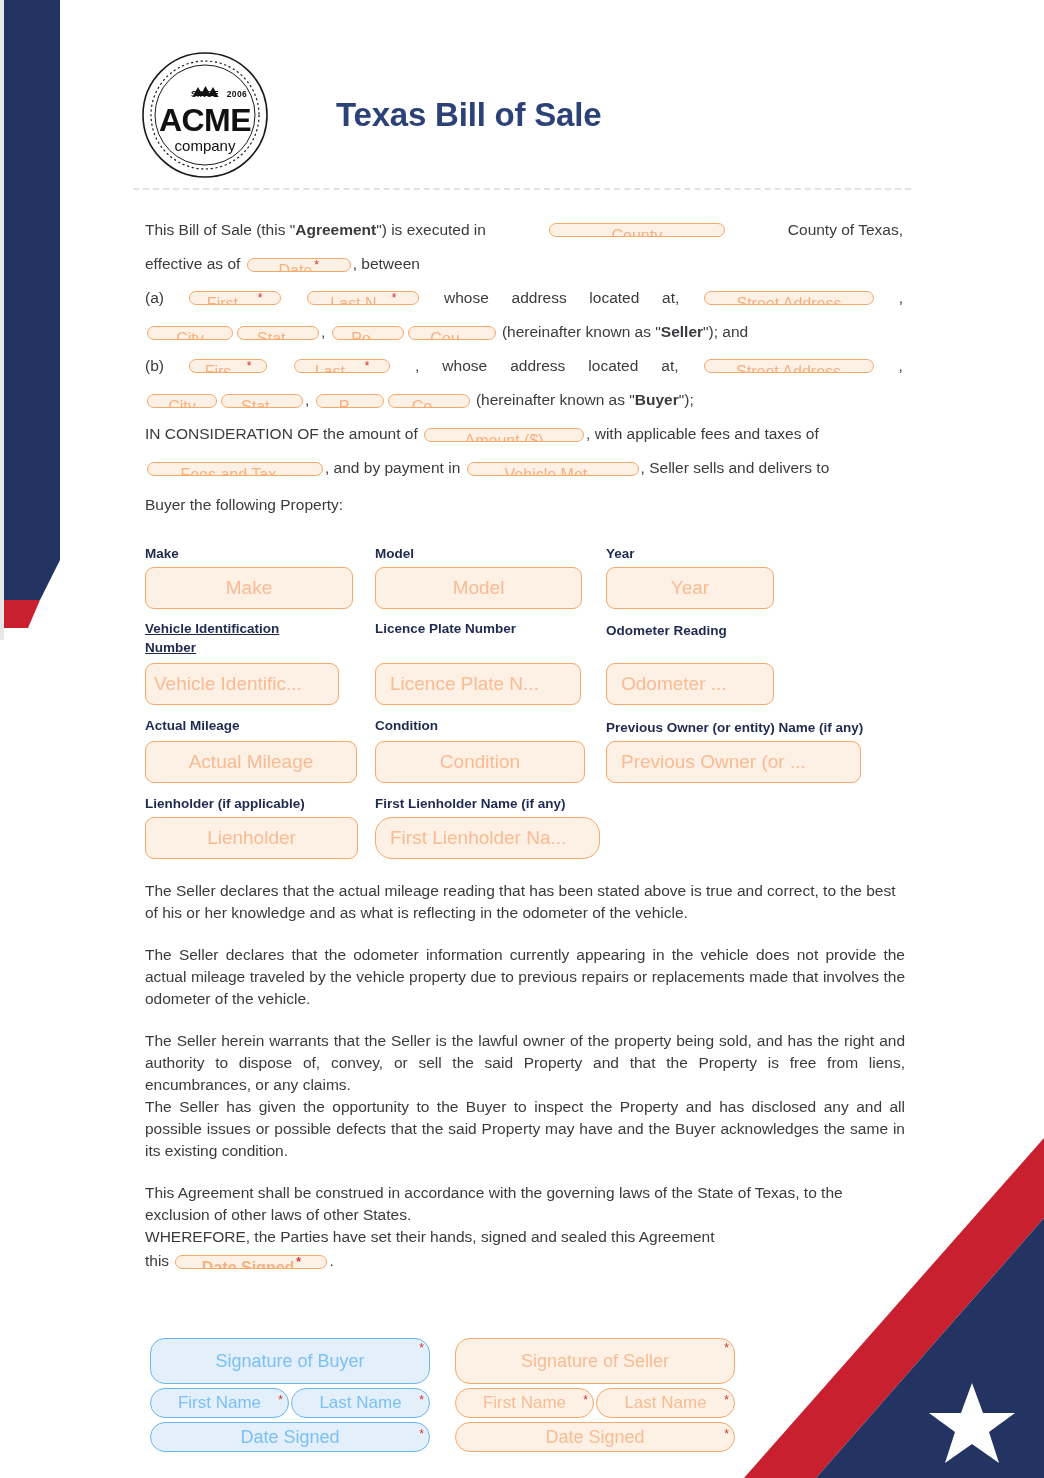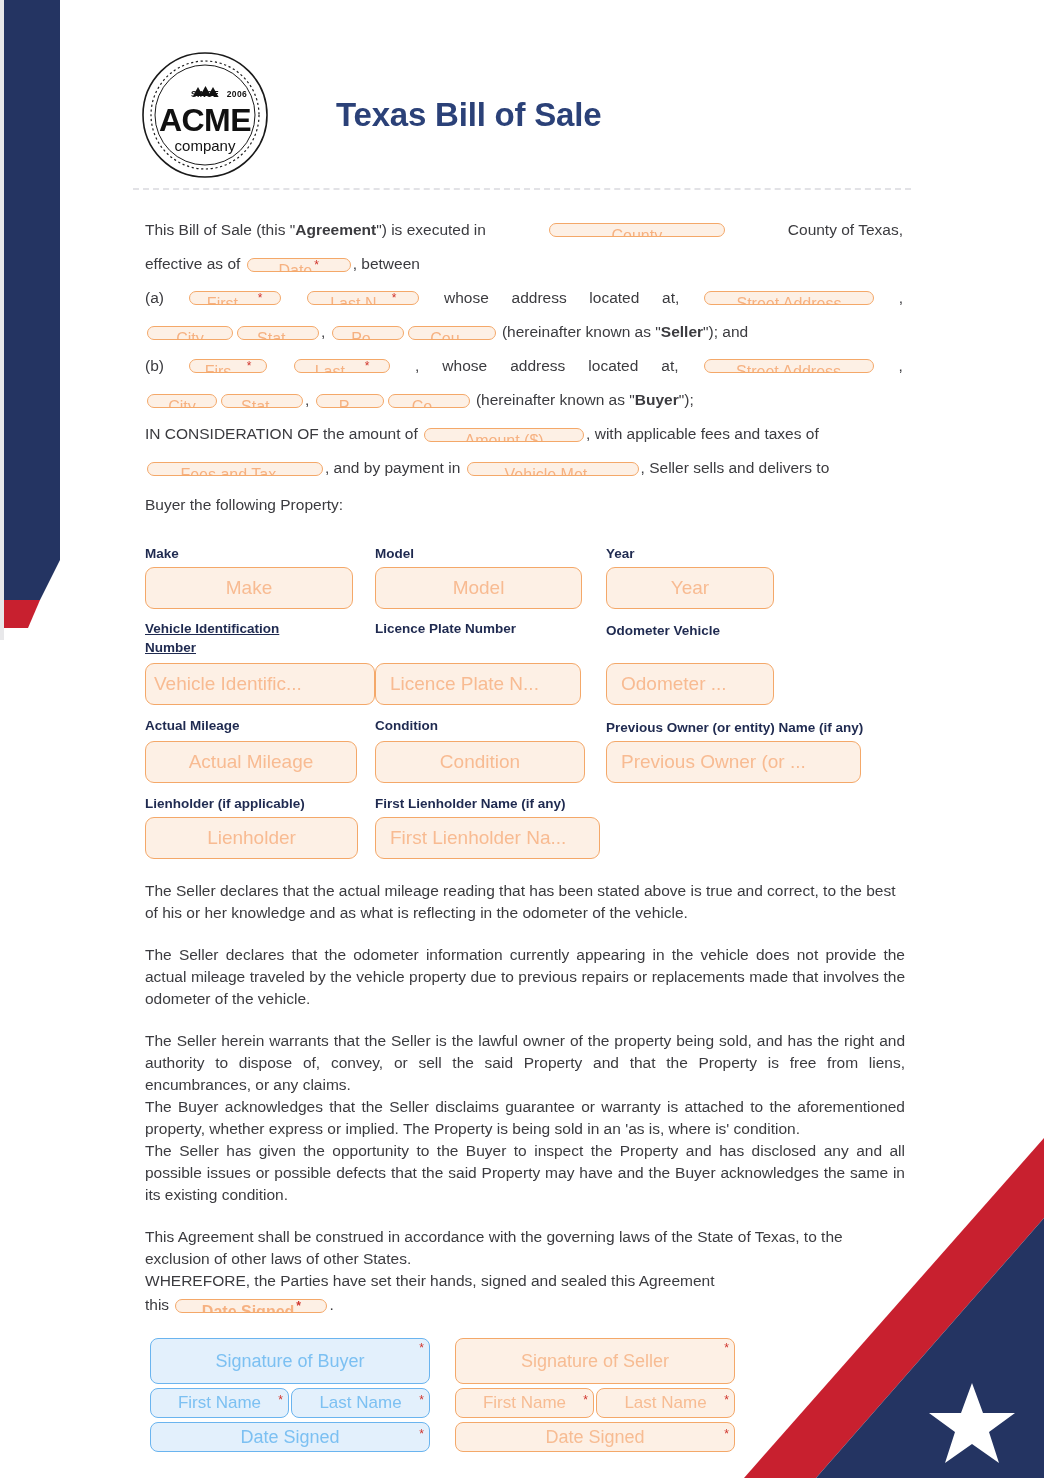--- a/index.html
+++ b/index.html
@@ -144,21 +144,21 @@
   
   #decl { position: absolute; left: 145px; top: 880px; width: 760px; }
   #decl .gap { height: 20px; }
 
   
   #sigs { position: absolute; left: 150px; top: 1338px; width: 760px; }
   .sigcol { position: absolute; width: 280px; }
   .sig-main, .sig-sub, .sig-date {
     position: relative;
     box-sizing: border-box;
-    border-radius: 8px;
+    border-radius: 15px;
     display: flex; align-items: center; justify-content: center;
     font-size: 18px;
     overflow: hidden;
     white-space: nowrap;
   }
   .sig-main { height: 46px; }
   .sig-sub  { height: 30px; font-size: 17px; }
   .sig-date { height: 30px; font-size: 18px; margin-top: 4px; }
   .subrow { display: flex; gap: 2px; margin-top: 4px; }
   .subrow .sig-sub { flex: 1 1 50%; }
@@ -314,48 +314,47 @@
     <div class="vlabel" style="left:0px;   top:0px; width:200px;">Make</div>
     <div class="vlabel" style="left:230px; top:0px; width:200px;">Model</div>
     <div class="vlabel" style="left:461px; top:0px; width:200px;">Year</div>
 
     <div class="vfield" style="left:0px;   top:22px; width:208px; height:42px;">Make</div>
     <div class="vfield" style="left:230px; top:22px; width:207px; height:42px;">Model</div>
     <div class="vfield" style="left:461px; top:22px; width:168px; height:42px;">Year</div>
 
     <div class="vlabel" style="left:0px;   top:75px; width:160px;text-decoration:underline;">Vehicle Identification Number</div>
     <div class="vlabel" style="left:230px; top:75px; width:220px;">Licence Plate Number</div>
-    <div class="vlabel" style="left:461px; top:77px; width:220px;">Odometer Vehicle</div>
-
-    <div class="vfield left" style="left:0px;   top:118px; width:230px; height:42px;padding-left:8px;">Vehicle Identific...</div>
+    <div class="vlabel" style="left:461px; top:77px; width:220px;">Odometer Reading</div>
+
+    <div class="vfield left" style="left:0px;   top:118px; width:194px; height:42px;padding-left:8px;">Vehicle Identific...</div>
     <div class="vfield left" style="left:230px; top:118px; width:206px; height:42px;">Licence Plate N...</div>
     <div class="vfield left" style="left:461px; top:118px; width:168px; height:42px;">Odometer ...</div>
 
     <div class="vlabel" style="left:0px;   top:172px; width:220px;">Actual Mileage</div>
     <div class="vlabel" style="left:230px; top:172px; width:220px;">Condition</div>
     <div class="vlabel" style="left:461px; top:174px; width:320px;">Previous Owner (or entity) Name (if any)</div>
 
     <div class="vfield" style="left:0px;   top:196px; width:212px; height:42px;">Actual Mileage</div>
     <div class="vfield" style="left:230px; top:196px; width:210px; height:42px;">Condition</div>
     <div class="vfield left" style="left:461px; top:196px; width:255px; height:42px;">Previous Owner (or ...</div>
 
     <div class="vlabel" style="left:0px;   top:250px; width:240px;">Lienholder (if applicable)</div>
     <div class="vlabel" style="left:230px; top:250px; width:260px;">First Lienholder Name (if any)</div>
 
     <div class="vfield" style="left:0px;   top:272px; width:213px; height:42px;">Lienholder</div>
-    <div class="vfield left" style="left:230px; top:272px; width:225px; height:42px;">First Lienholder Na...</div>
+    <div class="vfield left" style="left:230px; top:272px; width:225px; height:42px;border-radius:17px;">First Lienholder Na...</div>
   </div>
 
   <div id="decl">
     <p class="para nojust" style="margin:0;">The Seller declares that the actual mileage reading that has been stated above is true and correct, to the best of his or her knowledge and as what is reflecting in the odometer of the vehicle.</p>
     <div class="gap"></div>
     <p class="para" style="margin:0;">The Seller declares that the odometer information currently appearing in the vehicle does not provide the actual mileage traveled by the vehicle property due to previous repairs or replacements made that involves the odometer of the vehicle.</p>
     <div class="gap"></div>
     <p class="para" style="margin:0;">The Seller herein warrants that the Seller is the lawful owner of the property being sold, and has the right and authority to dispose of, convey, or sell the said Property and that the Property is free from liens, encumbrances, or any claims.</p>
-    <p class="para" style="margin:0;">The Buyer acknowledges that the Seller disclaims guarantee or warranty is attached to the aforementioned property, whether express or implied. The Property is being sold in an 'as is, where is' condition.</p>
     <p class="para" style="margin:0;">The Seller has given the opportunity to the Buyer to inspect the Property and has disclosed any and all possible issues or possible defects that the said Property may have and the Buyer acknowledges the same in its existing condition.</p>
     <div class="gap"></div>
     <p class="para nojust" style="margin:0;">This Agreement shall be construed in accordance with the governing laws of the State of Texas, to the exclusion of other laws of other States.</p>
     <p class="para nojust" style="margin:0;">WHEREFORE, the Parties have set their hands, signed and sealed this Agreement</p>
     <div class="flowline" style="line-height:26px;">
       <span>this</span>
       <span class="fld inline" style="width:152px;font-weight:bold;">
         <span>Date Signed</span><span class="req inl">*</span>
       </span><span>.</span>
     </div>

